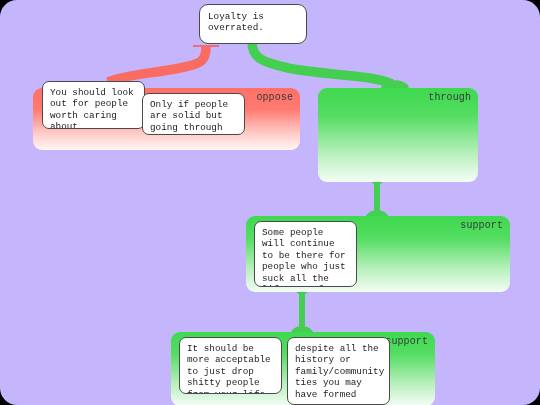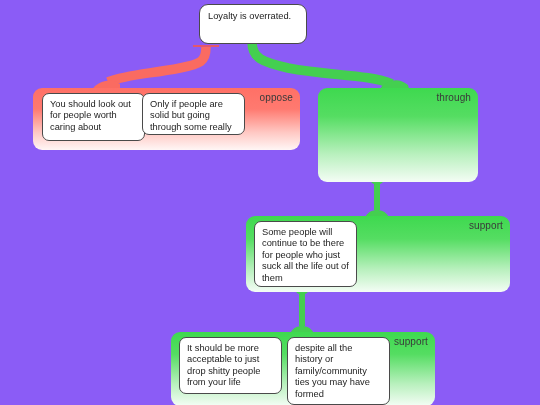--- a/index.html
+++ b/index.html
@@ -4,23 +4,24 @@
 <style>
   html, body {
     margin: 0;
     padding: 0;
     background: #000000;
   }
   #canvas {
     position: relative;
     width: 540px;
     height: 405px;
-    background: #8b5cf6;
+    background: #c4b5fd;
     overflow: hidden;
-    font-family: Liberation Sans, sans-serif;
+    font-family: Liberation Mono, monospace;
+    border-radius: 17px;
   }
   
   #links {
     position: absolute;
     left: 0; top: 0;
     width: 540px; height: 405px;
   }
   
   .group {
     position: absolute;
@@ -84,21 +85,21 @@
     <path d="M 295 290 C 297 296 307 296 309 290 L 309 288 L 295 288 Z" fill="#44cf50"></path>
   </svg>
 
   <div class="card root" style="left:199px; top:4px; width:108px; height:40px;">
     <span>Loyalty is overrated.</span>
   </div>
 
   <div class="group oppose" style="left:33px; top:88px; width:267px; height:62px;">
     <span class="group-label">oppose</span>
   </div>
-  <div class="card" style="left:42px; top:93px; width:103px; height:48px;">
+  <div class="card" style="left:42px; top:81px; width:103px; height:48px;">
     <span>You should look out for people worth caring about</span>
   </div>
   <div class="card" style="left:142px; top:93px; width:103px; height:42px;">
     <span>Only if people are solid but going through some really hard times,</span>
   </div>
 
   <div class="group support" style="left:318px; top:88px; width:160px; height:94px;">
     <span class="group-label">through</span>
   </div>
 

